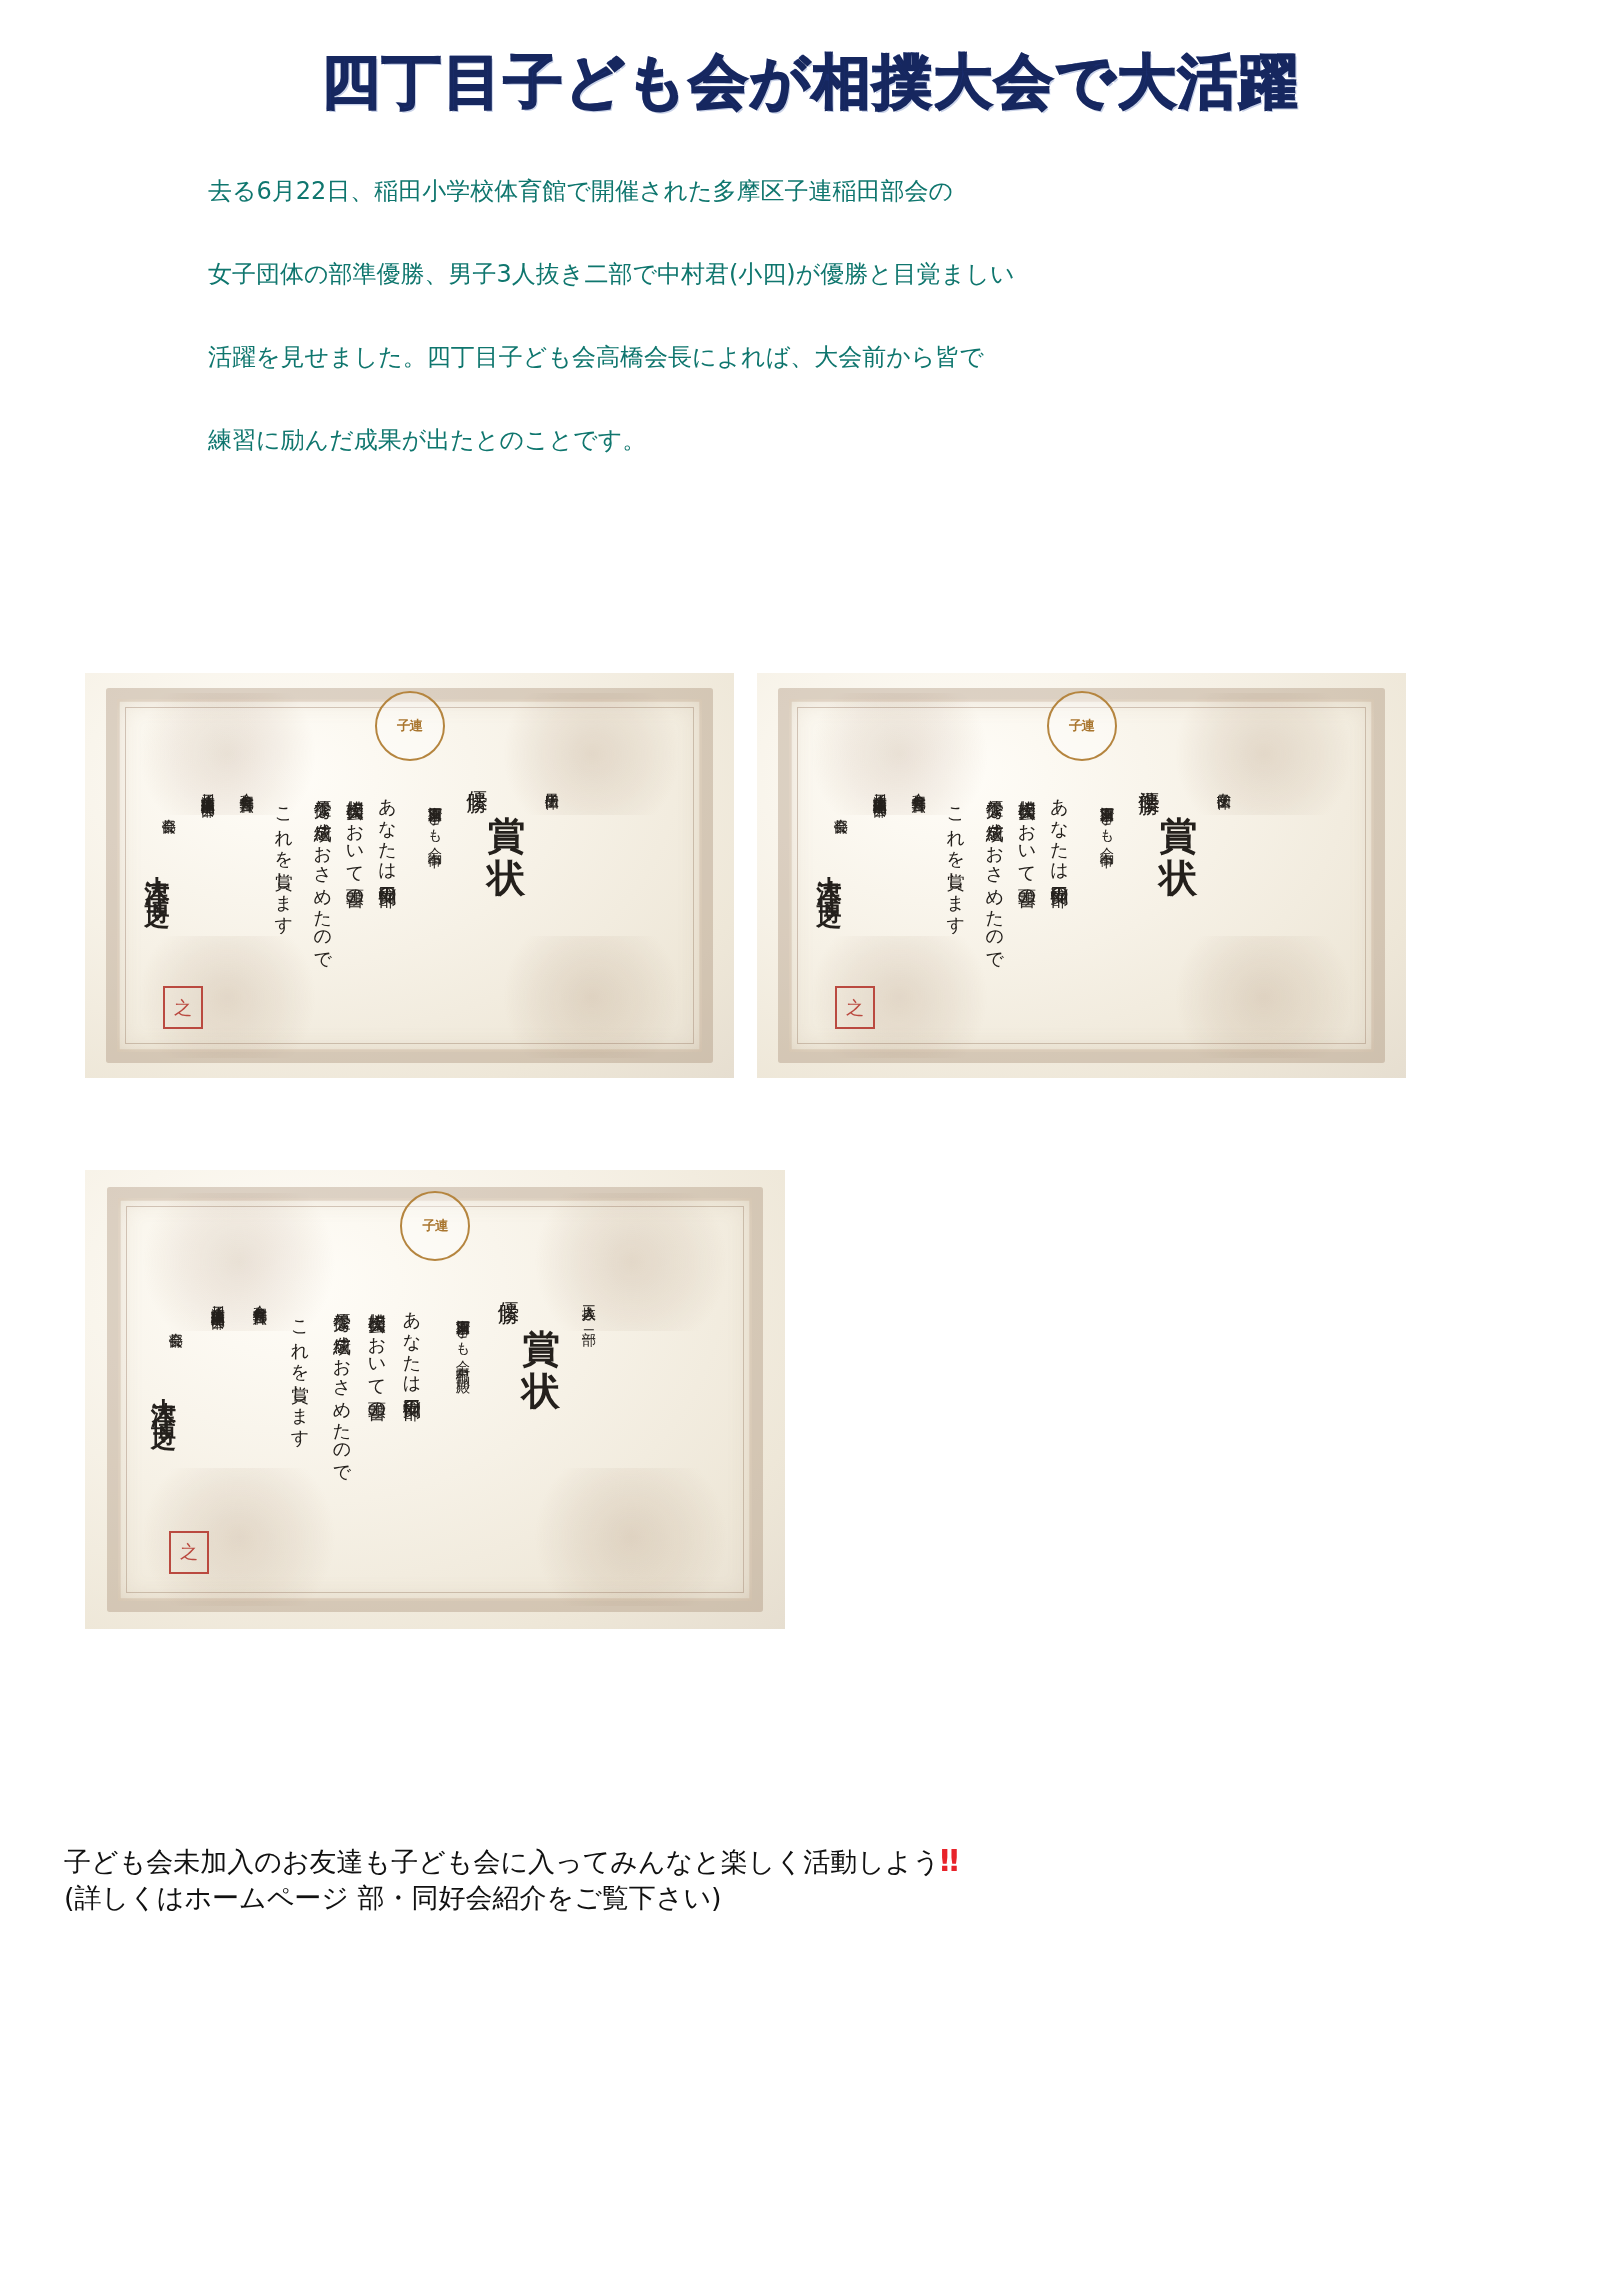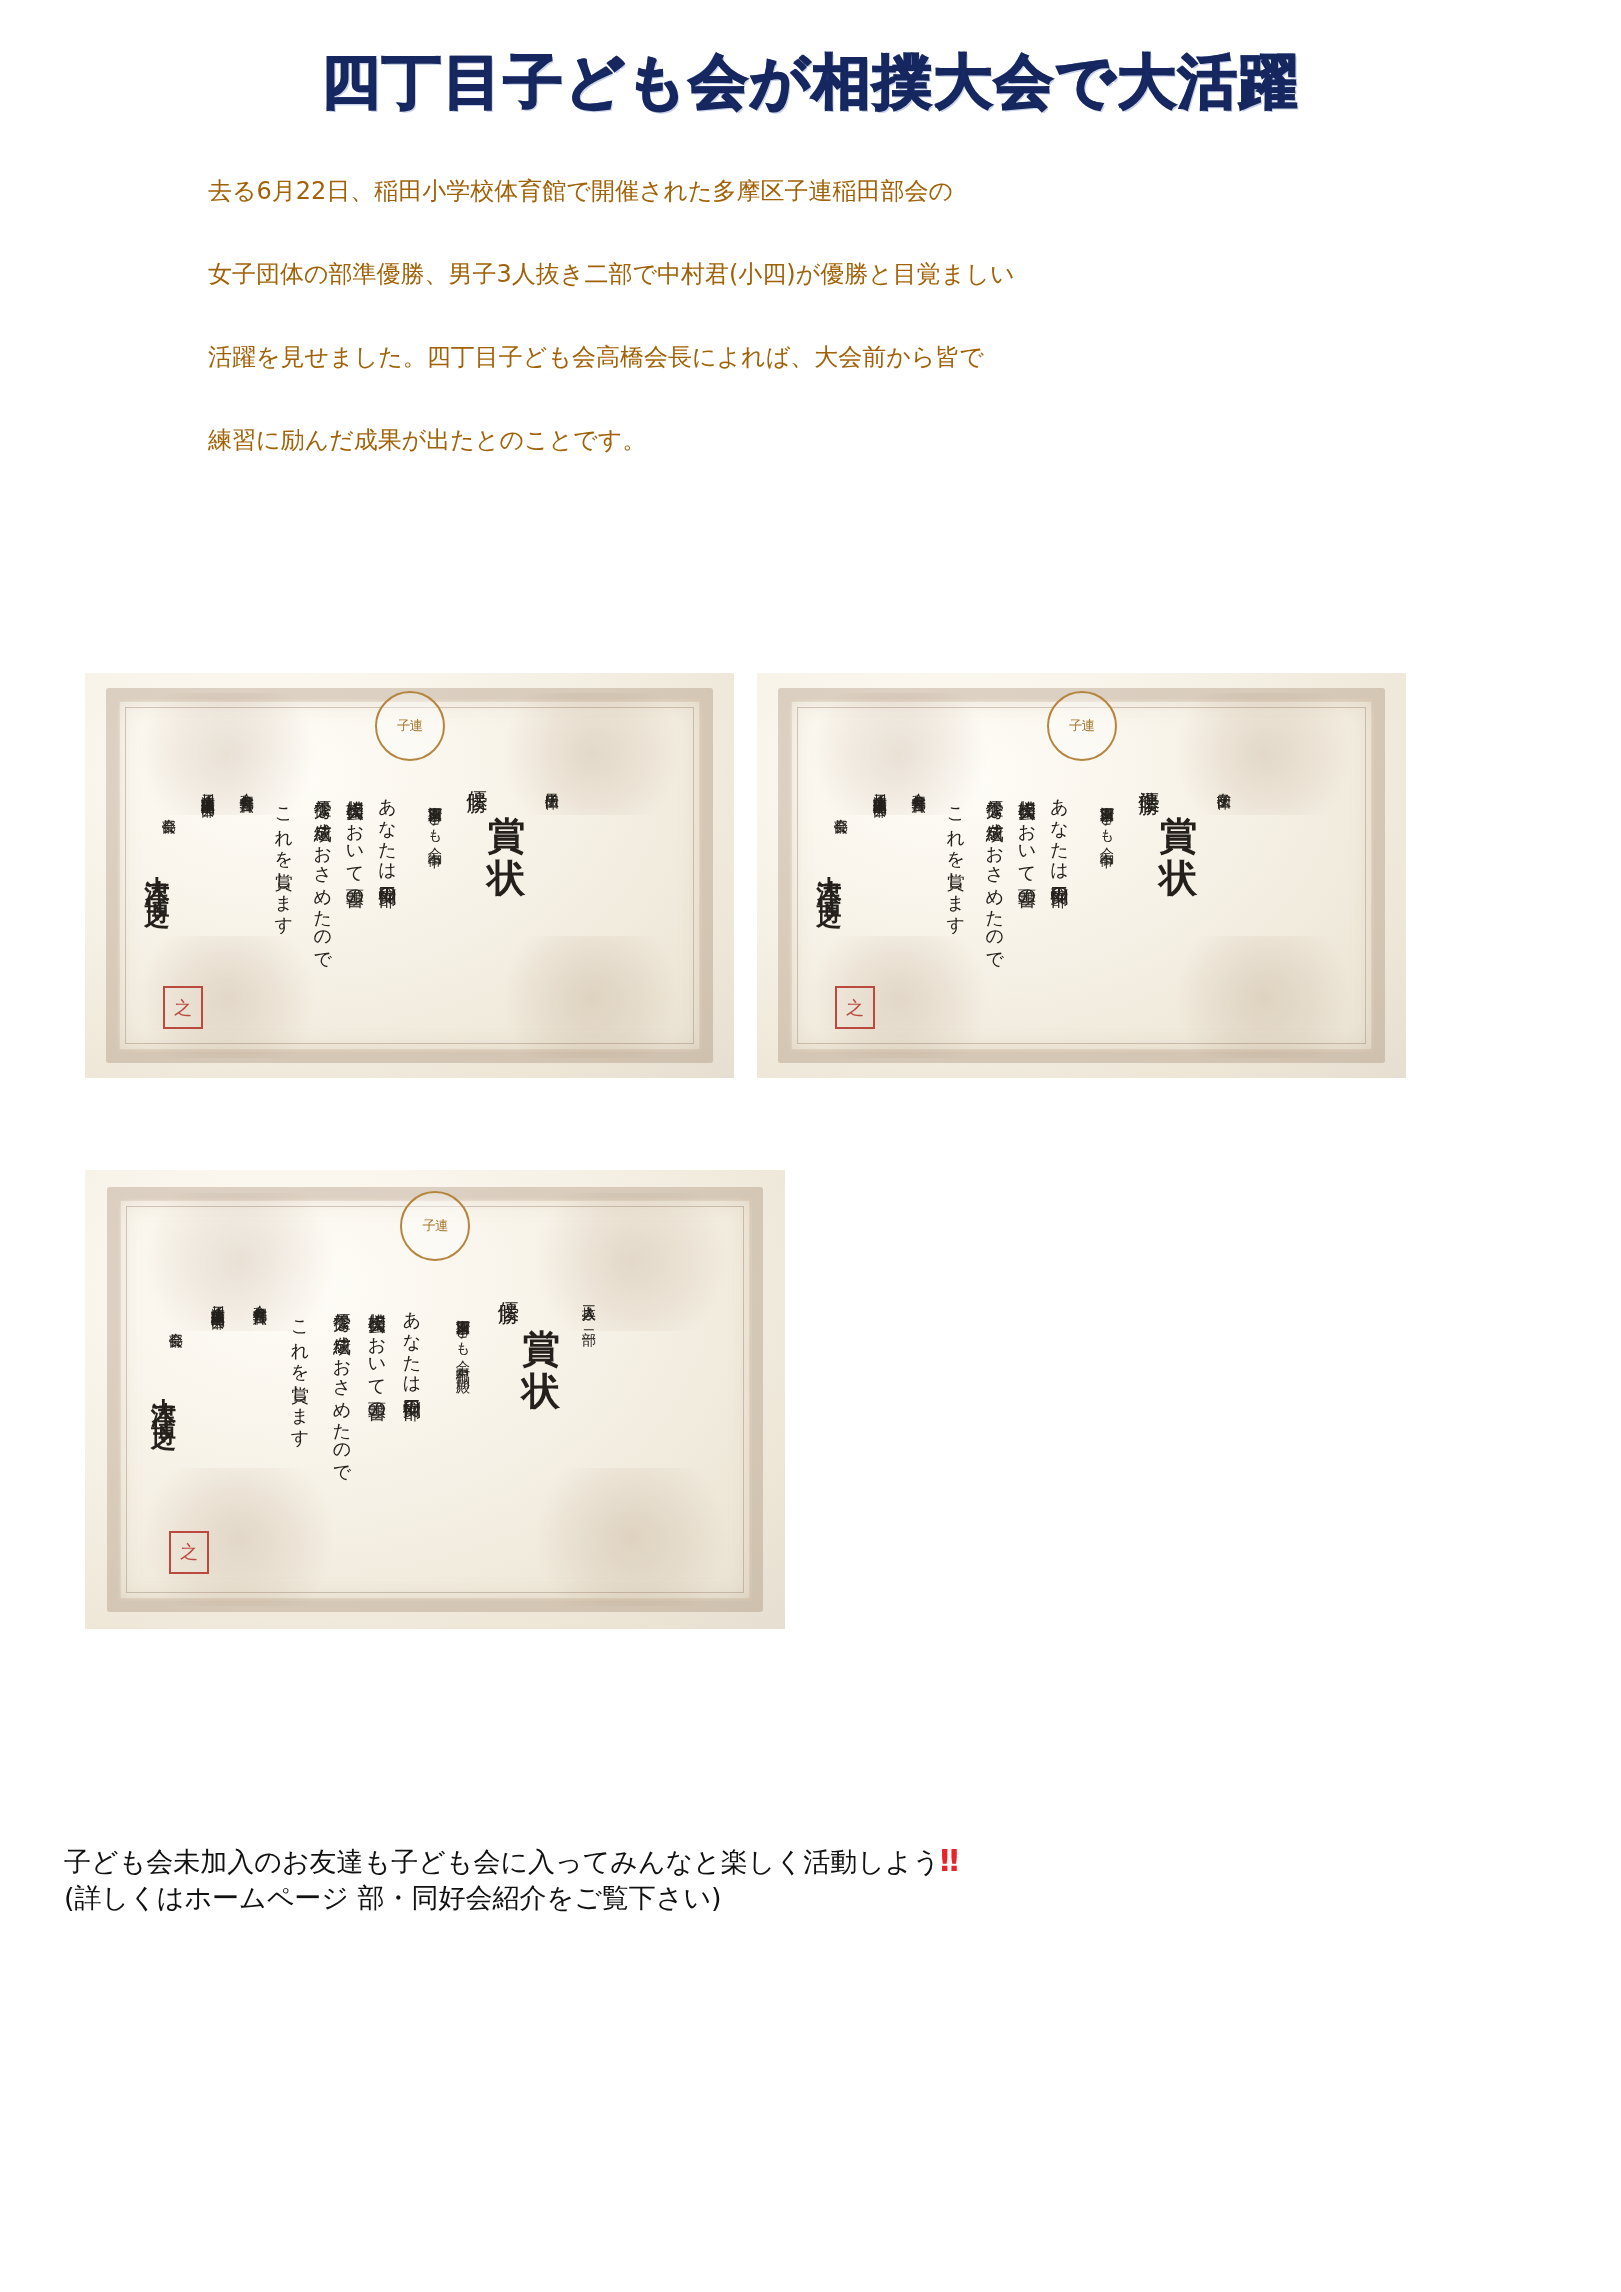--- a/index.html
+++ b/index.html
@@ -36,21 +36,21 @@
   }
 
   
   .body-text {
     position: absolute;
     top: 176px;
     left: 208px;
     width: 1254px;
     font-family: "DejaVu Sans", sans-serif;
     font-size: 24px;
-    color: #a16207;
+    color: #0f766e;
   }
   .body-text p {
     margin: 0 0 53px 0;
     line-height: 1.25;
     white-space: nowrap;
   }
 
   
   .photos {
     position: absolute;
@@ -115,21 +115,21 @@
     left: 50%;
     top: 4.5%;
     transform: translateX(-50%);
     width: 66px;
     height: 66px;
     border-radius: 50%;
     border: 2.7px solid #b5853f;
     color: #a9762f;
     font-family: "DejaVu Serif", serif;
     font-size: 13.4px;
-    font-weight: normal;
+    font-weight: bold;
     display: flex;
     align-items: center;
     justify-content: center;
     letter-spacing: -0.9px;
     background: rgba(255,255,255,0.35);
   }
 
   
   .cert .vtext {
     position: absolute;

